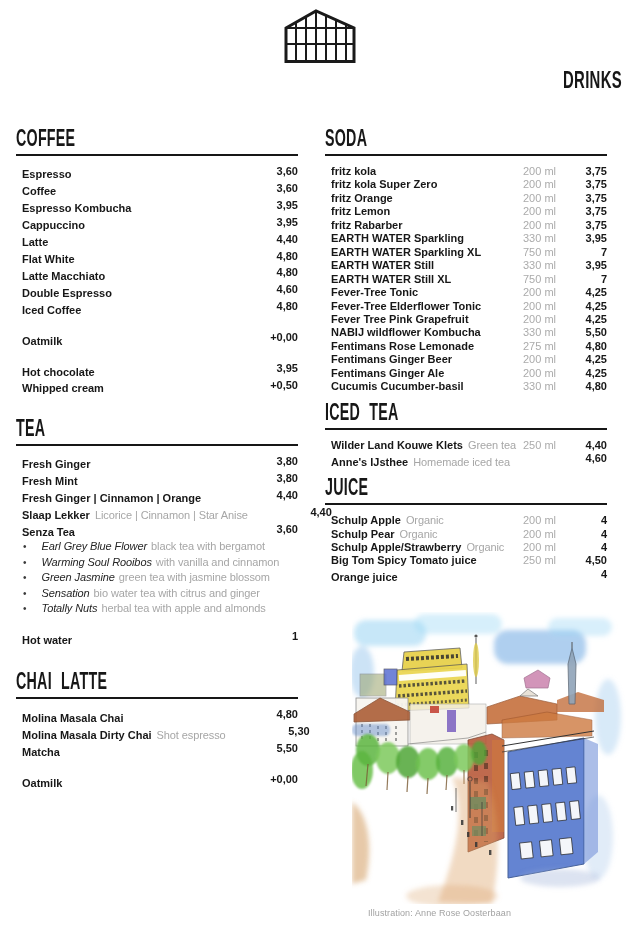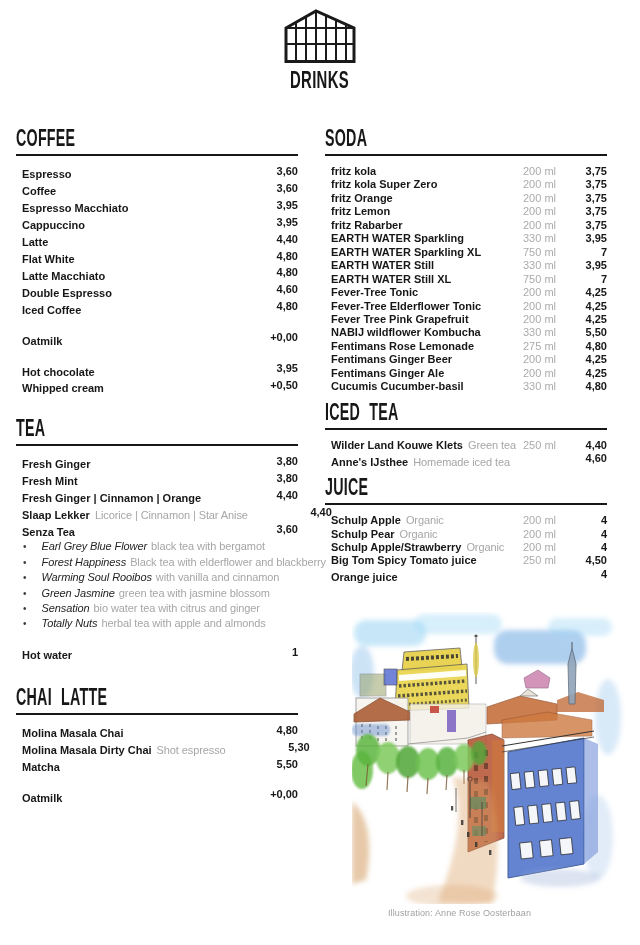--- a/index.html
+++ b/index.html
@@ -3,21 +3,21 @@
 <meta charset="utf-8">
 <style>
   html,body{margin:0;padding:0;background:#ffffff;}
   body{width:640px;height:945px;position:relative;overflow:hidden;
        font-family:"Liberation Sans","DejaVu Sans",sans-serif;color:#171717;
        -webkit-font-smoothing:antialiased;}
 
   .page{position:absolute;inset:0;background:#ffffff;}
 
   
-  .logo{position:absolute;top:8px;left:0;width:100%;text-align:center;}
+  .logo{position:absolute;top:8px;left:0;width:100%;text-align:right;}
   .logo svg{display:block;margin:0 auto;}
   .wordmark{display:inline-block;margin-top:3px;font-size:24px;line-height:24px;
             font-weight:700;letter-spacing:.5px;transform:scaleX(.62);transform-origin:center;}
 
   
   .columns{position:absolute;top:127px;left:16px;display:flex;gap:27px;}
   .col{width:282px;}
 
   .section h2{margin:0 0 9px 0;padding:0 0 4px 0;border-bottom:2px solid #171717;
               font-size:23px;line-height:23px;font-weight:700;word-spacing:8px;}
@@ -38,21 +38,21 @@
   .row .price{font-weight:700;width:34px;text-align:right;white-space:nowrap;}
 
   .row--spacer{height:14px;}
   .row--bullet{line-height:15.4px;padding-left:7px;}
   .row--bullet::before{content:"\2022";color:#3a3a3a;font-size:10px;margin-right:9px;}
   .row--bullet .name{font-weight:400;font-style:italic;color:#242424;letter-spacing:-.1px;}
   .row--bullet .sub{margin-left:4px;}
 
   
   .illustration{position:absolute;left:352px;top:612px;width:274px;height:292px;}
-  .credit{position:absolute;left:388px;top:908px;font-size:9px;color:#a2a2a2;
+  .credit{position:absolute;left:368px;top:908px;font-size:9px;color:#a2a2a2;
           letter-spacing:.1px;}
 </style>
 </head>
 <body>
 
 <div class="page">
 
   <div class="logo">
     <svg width="80" height="57" viewBox="0 0 80 57">
       <g fill="none" stroke="#1a1a1a">
@@ -88,21 +88,21 @@
             </div>
             <div class="row row--item">
               <span class="name">Coffee</span>
 
               <span class="right">
                 <span class="ml"></span>
                 <span class="price">3,60</span>
               </span>
             </div>
             <div class="row row--item">
-              <span class="name">Espresso Macchiato</span>
+              <span class="name">Espresso Kombucha</span>
 
               <span class="right">
                 <span class="ml"></span>
                 <span class="price">3,95</span>
               </span>
             </div>
             <div class="row row--item">
               <span class="name">Cappuccino</span>
 
               <span class="right">
@@ -233,25 +233,20 @@
               <span class="name">Senza Tea</span>
 
               <span class="right">
                 <span class="ml"></span>
                 <span class="price">3,60</span>
               </span>
             </div>
             <div class="row row--bullet">
               <span class="name">Earl Grey Blue Flower</span>
               <span class="sub">black tea with bergamot</span>
-
-            </div>
-            <div class="row row--bullet">
-              <span class="name">Forest Happiness</span>
-              <span class="sub">Black tea with elderflower and blackberry</span>
 
             </div>
             <div class="row row--bullet">
               <span class="name">Warming Soul Rooibos</span>
               <span class="sub">with vanilla and cinnamon</span>
 
             </div>
             <div class="row row--bullet">
               <span class="name">Green Jasmine</span>
               <span class="sub">green tea with jasmine blossom</span>

